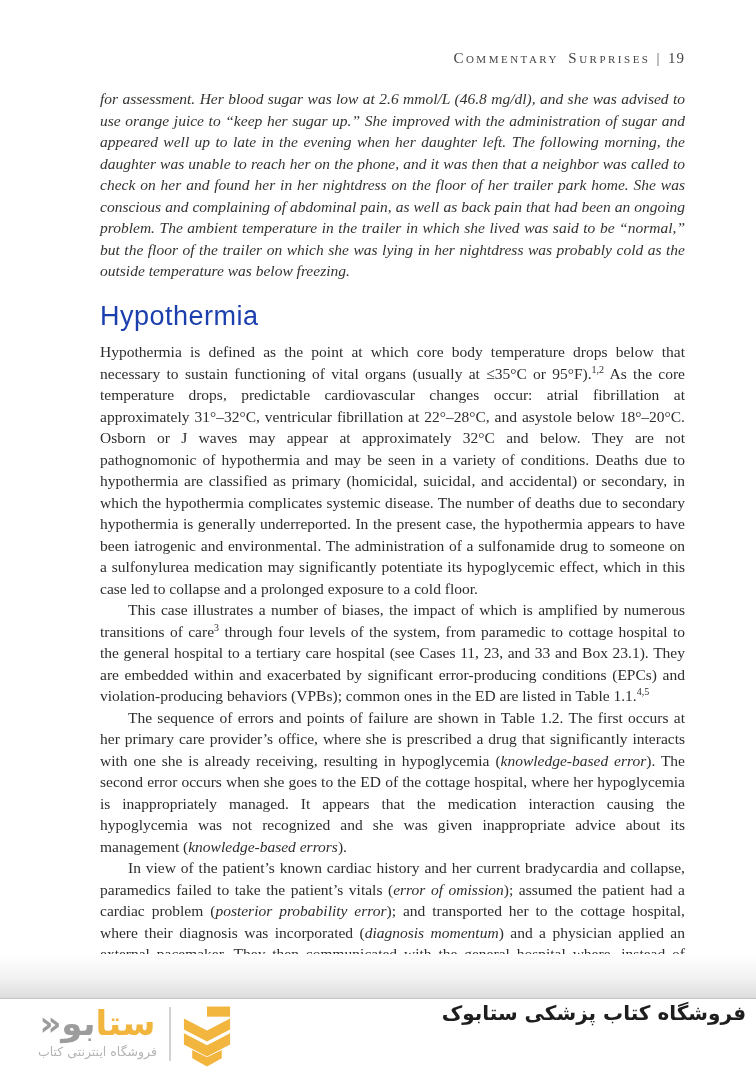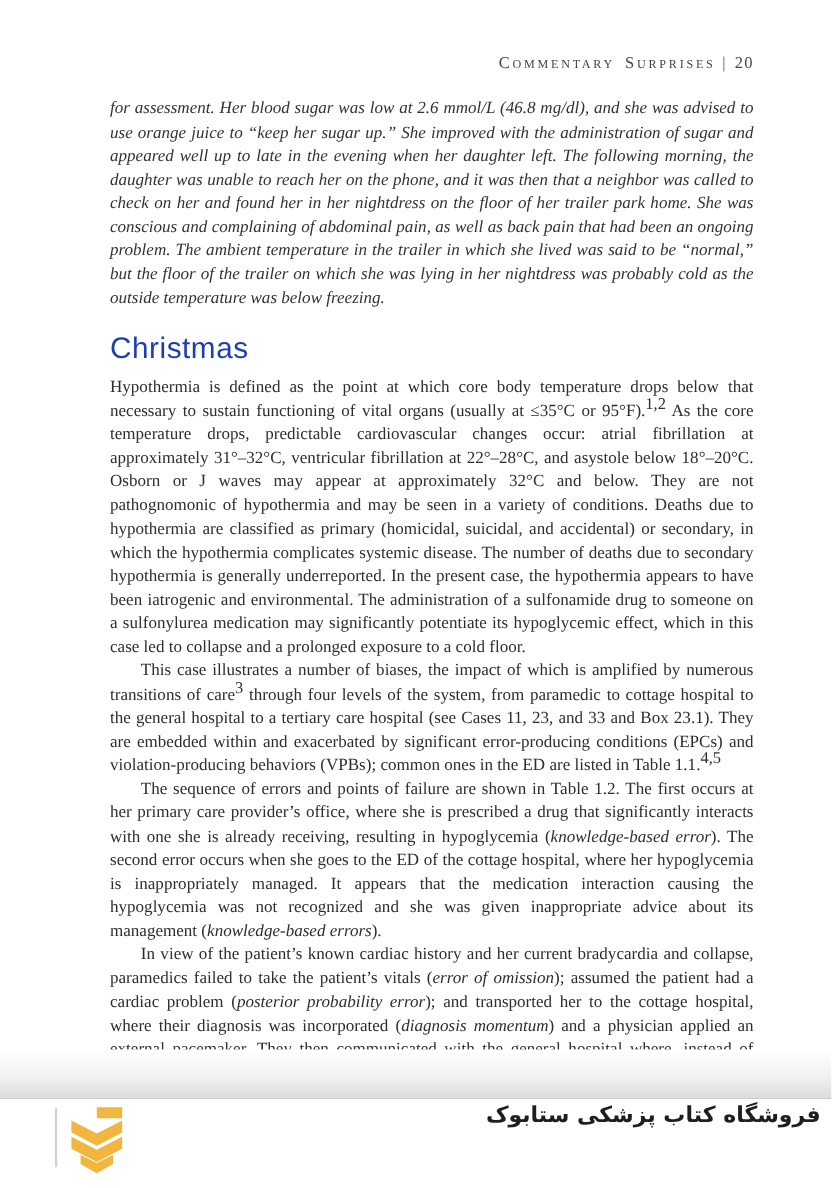--- a/index.html
+++ b/index.html
@@ -16,21 +16,21 @@
   .running-head .pgsep{margin:0 6px;color:#5a5a5a;}
   .running-head .pgnum{font-variant:normal;letter-spacing:1px;}
   
   .content{
     position:absolute;top:88px;left:100px;width:585px;
     color:#2e2d2b;font-size:15.5px;line-height:21.5px;text-align:justify;
   }
   .content p{margin:0;}
   p.intro{font-style:italic;color:#33322f;}
   .run-i{font-style:italic;}
-  sup{font-size:15px;line-height:0;vertical-align:super;}
+  sup{font-size:10px;line-height:0;vertical-align:super;}
   h1.commentary{
     font-family:"Liberation Sans", sans-serif;font-weight:400;
     color:#1c3fae;font-size:27px;margin:24px 0 14px 0;letter-spacing:0.5px;
   }
   .para-indent{text-indent:28px;}
   
   .page-shadow{
     position:absolute;left:0;top:954px;width:756px;height:44px;
     background:linear-gradient(to bottom,#ffffff 0%,#f2f2f2 55%,#dcdcdc 100%);
     border-bottom:1px solid #c4c4c4;
@@ -67,36 +67,42 @@
   }
   .run-dark{color:#2d2d2d;}
   .run-gold{color:#F0B22C;}
 </style>
 </head>
 <body>
 
 <div class="page">
 
   <div class="running-head">
-    <span>Commentary Surprises</span><span class="pgsep">|</span><span class="pgnum">20</span>
+    <span>Commentary Surprises</span><span class="pgsep">|</span><span class="pgnum">19</span>
   </div>
 
   <div class="content">
     <p class="intro"><span class="run-i">for assessment. Her blood sugar was low at 2.6 mmol/L (46.8 mg/dl), and she was advised to use orange juice to “keep her sugar up.” She improved with the administration of sugar and appeared well up to late in the evening when her daughter left. The following morning, the daughter was unable to reach her on the phone, and it was then that a neighbor was called to check on her and found her in her nightdress on the floor of her trailer park home. She was conscious and complaining of abdominal pain, as well as back pain that had been an ongoing problem. The ambient temperature in the trailer in which she lived was said to be “normal,” but the floor of the trailer on which she was lying in her nightdress was probably cold as the outside temperature was below freezing.</span></p>
-    <h1 class="commentary">Christmas</h1>
+    <h1 class="commentary">Hypothermia</h1>
     <p><span>Hypothermia is defined as the point at which core body temperature drops below that necessary to sustain functioning of vital organs (usually at ≤35°C or 95°F).</span><sup>1,2</sup><span> As the core temperature drops, predictable cardiovascular changes occur: atrial fibrillation at approximately 31°–32°C, ventricular fibrillation at 22°–28°C, and asystole below 18°–20°C. Osborn or J waves may appear at approximately 32°C and below. They are not pathognomonic of hypothermia and may be seen in a variety of conditions. Deaths due to hypothermia are classified as primary (homicidal, suicidal, and accidental) or secondary, in which the hypothermia complicates systemic disease. The number of deaths due to secondary hypothermia is generally underreported. In the present case, the hypothermia appears to have been iatrogenic and environmental. The administration of a sulfonamide drug to someone on a sulfonylurea medication may significantly potentiate its hypoglycemic effect, which in this case led to collapse and a prolonged exposure to a cold floor.</span></p>
     <p class="para-indent"><span>This case illustrates a number of biases, the impact of which is amplified by numerous transitions of care</span><sup>3</sup><span> through four levels of the system, from paramedic to cottage hospital to the general hospital to a tertiary care hospital (see Cases 11, 23, and 33 and Box 23.1). They are embedded within and exacerbated by significant error-producing conditions (EPCs) and violation-producing behaviors (VPBs); common ones in the ED are listed in Table 1.1.</span><sup>4,5</sup></p>
     <p class="para-indent"><span>The sequence of errors and points of failure are shown in Table 1.2. The first occurs at her primary care provider’s office, where she is prescribed a drug that significantly interacts with one she is already receiving, resulting in hypoglycemia (</span><span class="run-i">knowledge-based error</span><span>). The second error occurs when she goes to the ED of the cottage hospital, where her hypoglycemia is inappropriately managed. It appears that the medication interaction causing the hypoglycemia was not recognized and she was given inappropriate advice about its management (</span><span class="run-i">knowledge-based errors</span><span>).</span></p>
     <p class="para-indent"><span>In view of the patient’s known cardiac history and her current bradycardia and collapse, paramedics failed to take the patient’s vitals (</span><span class="run-i">error of omission</span><span>); assumed the patient had a cardiac problem (</span><span class="run-i">posterior probability error</span><span>); and transported her to the cottage hospital, where their diagnosis was incorporated (</span><span class="run-i">diagnosis momentum</span><span>) and a physician applied an external pacemaker. They then communicated with the general hospital where, instead of asking for a</span></p>
   </div>
 
   <div class="page-shadow"></div>
 
   <div class="footer">
     <div class="logo-block">
+      <div class="logo-text-col">
+        <div class="wordmark">
+          <span class="word-gold">ستا</span><span class="word-gray">بو</span><span class="kaf-chevron">«</span>
+        </div>
+        <div class="tagline">فروشگاه اینترنتی کتاب</div>
+      </div>
       <div class="logo-divider"></div>
       <span class="emblem">
         <svg width="48" height="64" viewBox="0 0 52 68" xmlns="http://www.w3.org/2000/svg">
           <polygon points="1,14 26,27 51,14 51,26 26,39 1,26"></polygon>
           <polygon points="1,30 26,43 51,30 51,42 26,55 1,42"></polygon>
           <polygon points="10,48 26,56 42,48 42,57 26,66 10,57"></polygon>
           <polygon points="26,1 51,1 51,12 26,12"></polygon>
         </svg>
       </span>
     </div>

